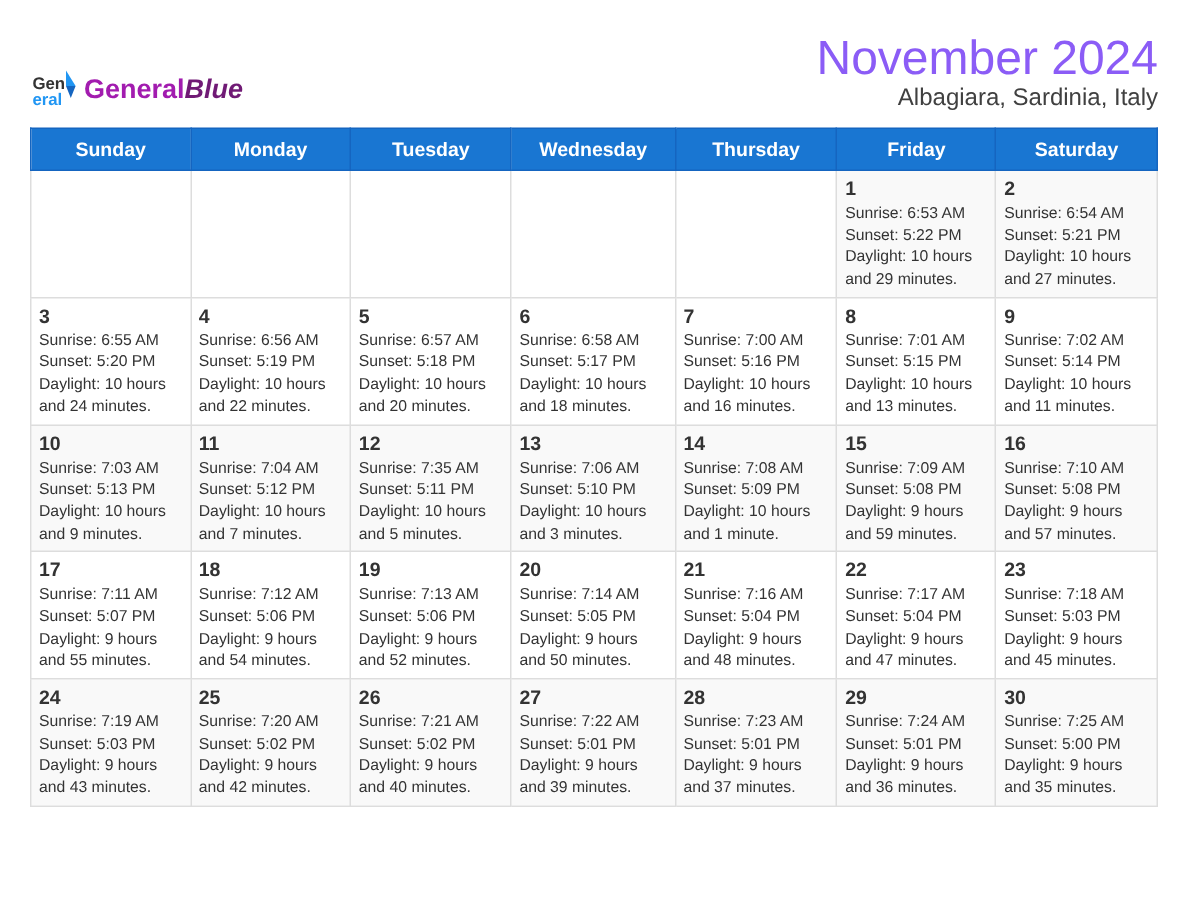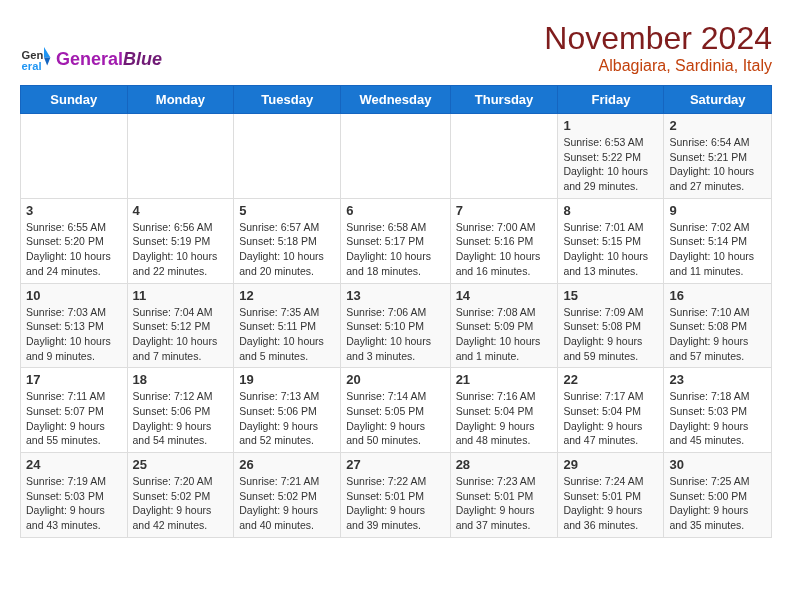--- a/index.html
+++ b/index.html
@@ -33,25 +33,25 @@
       width: 32px;
       height: 32px;
       margin-right: 4px;
     }
     .title-area {
       text-align: right;
     }
     .month-title {
       font-size: 32px;
       font-weight: normal;
-      color: #7f1d1d;
+      color: #8b5cf6;
     }
     .subtitle {
       font-size: 16px;
-      color: #c2410c;
+      color: #404040;
     }
     .calendar {
       width: 100%;
       border-collapse: collapse;
     }
     .calendar thead tr th {
       background-color: #1976D2;
       color: #fff;
       padding: 6px 4px;
       font-size: 13px;

